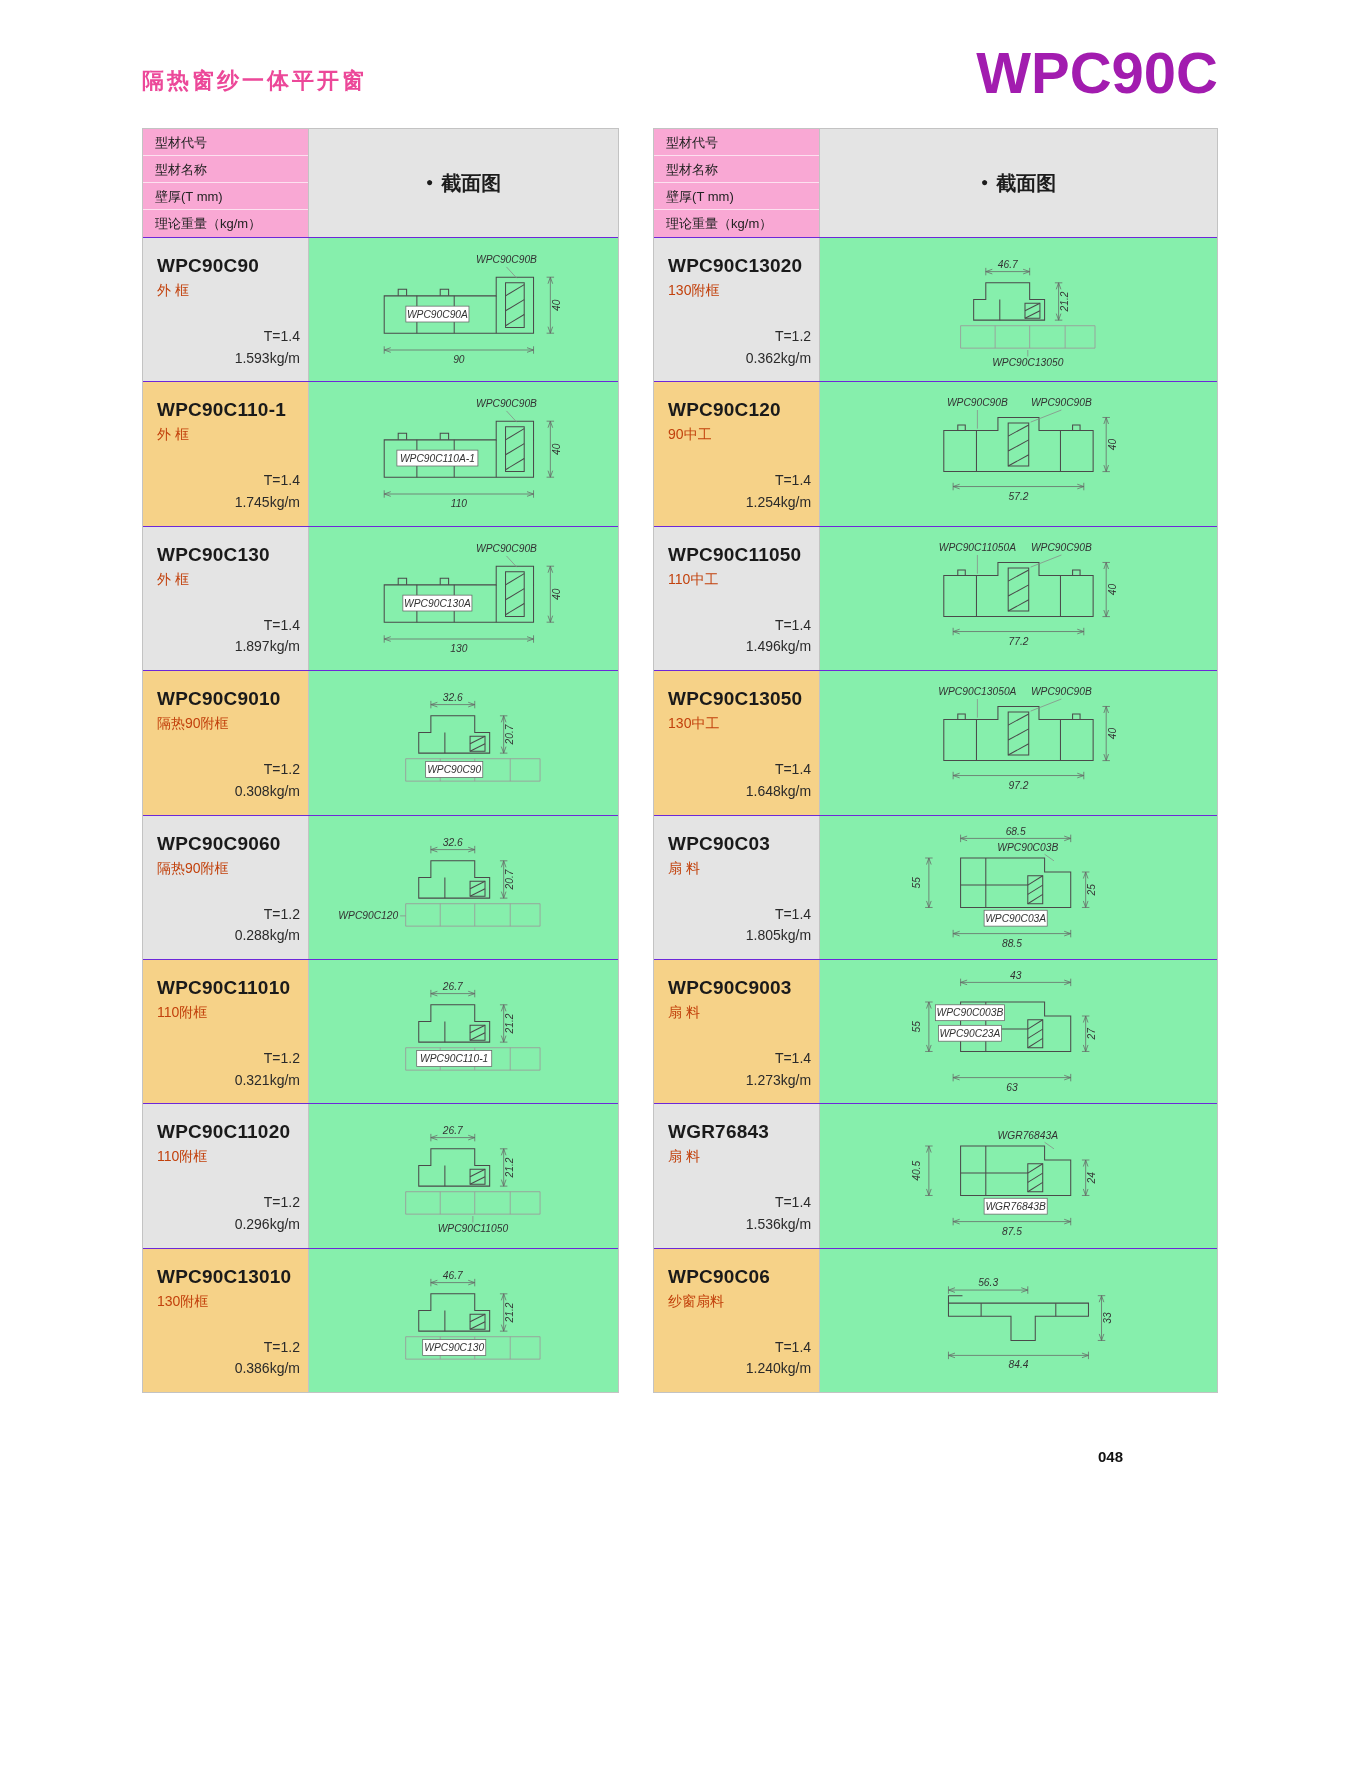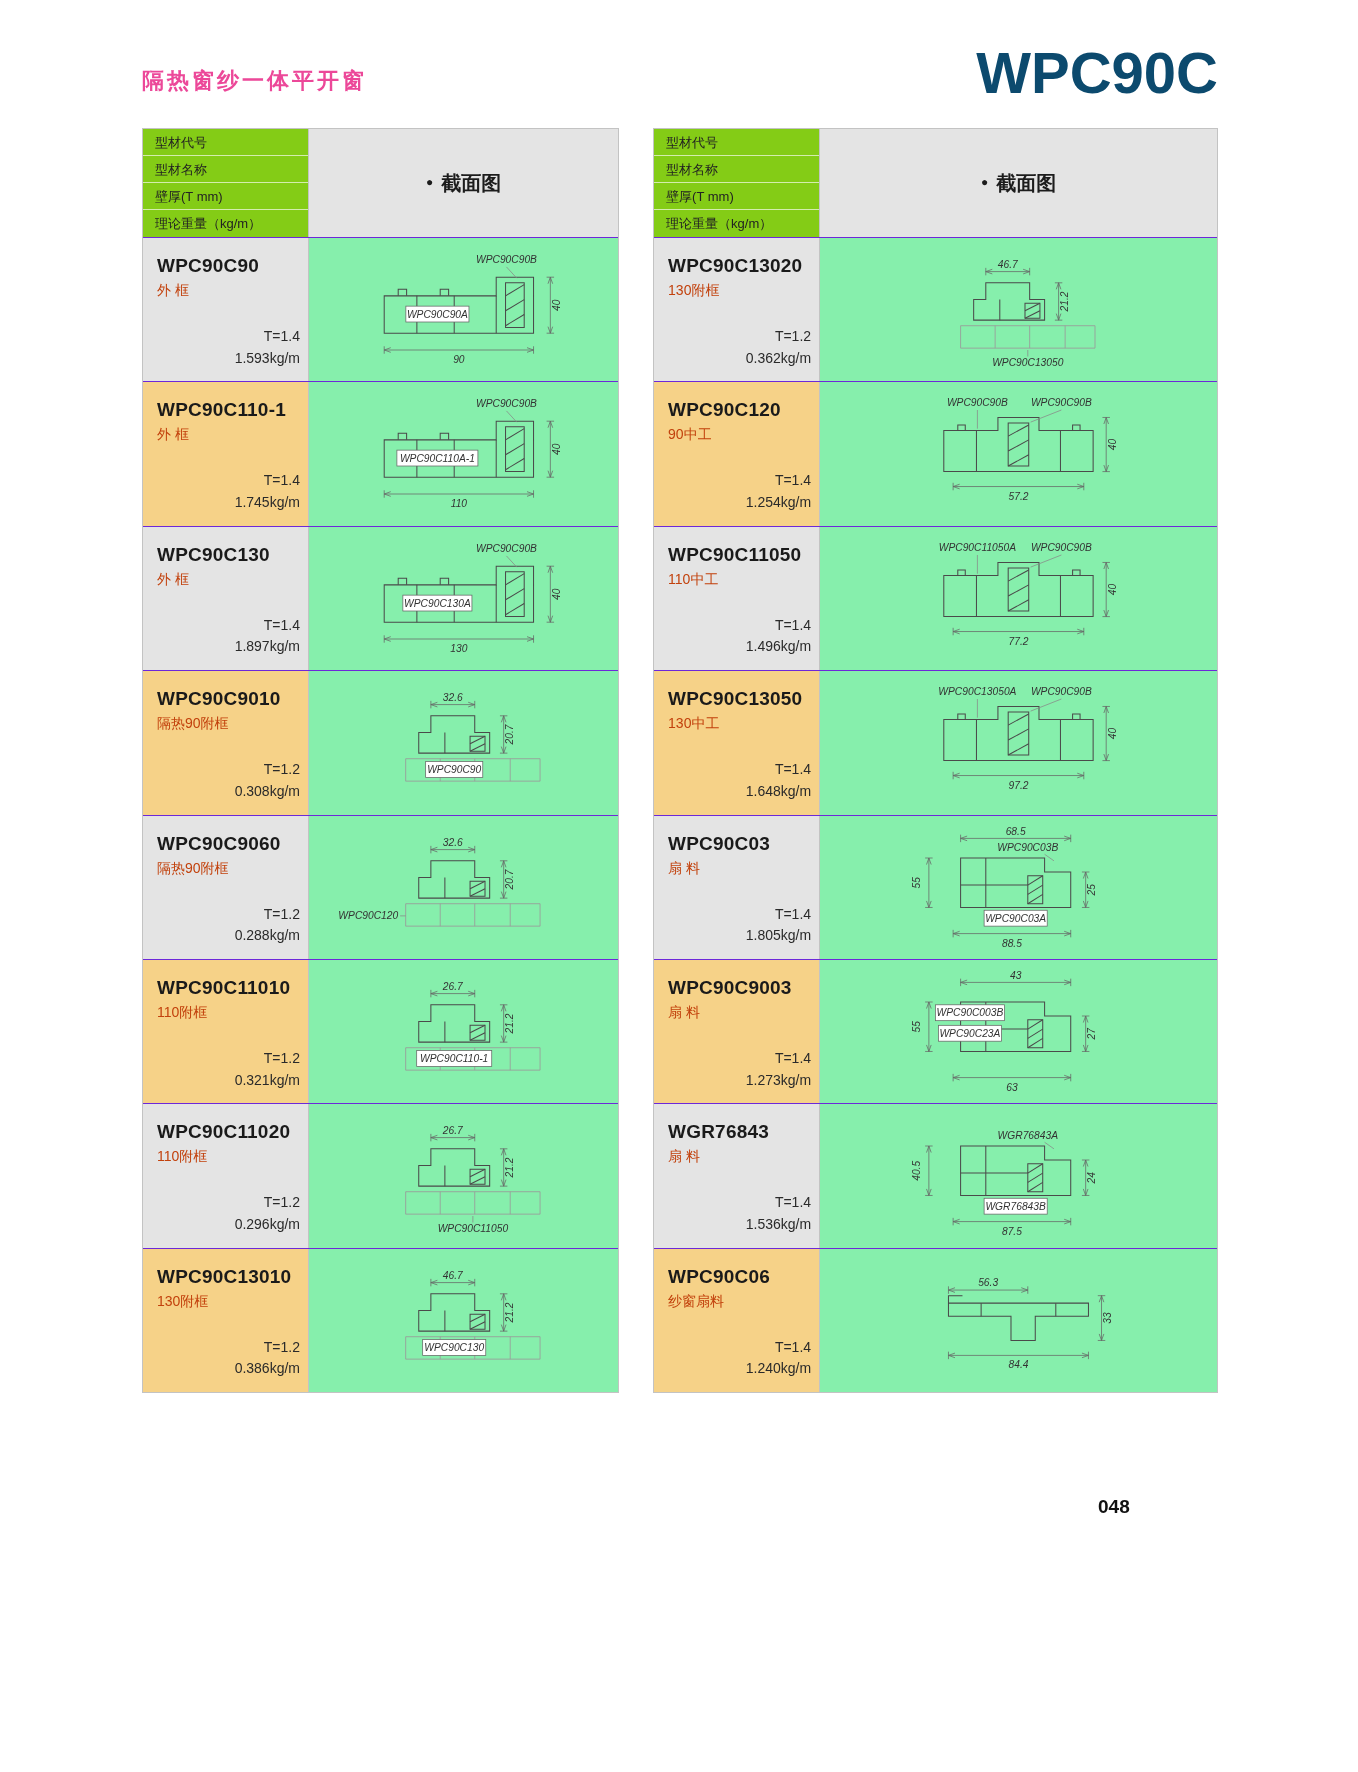--- a/index.html
+++ b/index.html
@@ -1,47 +1,47 @@
 <!DOCTYPE html>
 <html><head>
 <meta charset="utf-8">
 <style>
   *{margin:0;padding:0;box-sizing:border-box;}
   html,body{background:#fff;}
   body{width:1358px;height:1772px;position:relative;font-family:"Liberation Sans","DejaVu Sans",sans-serif;color:#222;}
   .page{position:absolute;inset:0;padding:44px 140px 0 142px;}
   .page-header{display:flex;justify-content:space-between;align-items:flex-start;}
   .page-title{font-size:22px;font-weight:700;letter-spacing:3px;padding-top:22px;color:#ec4899;}
-  .page-model{font-size:58px;font-weight:700;line-height:1;color:#0c4a6e;}
+  .page-model{font-size:58px;font-weight:700;line-height:1;color:#a21caf;}
   .columns{display:flex;gap:34px;margin-top:26px;}
   .pcol{border:1px solid #c3c3c3;}
   .pcol.left{width:478px;}
   .pcol.right{width:566px;}
   .thead{display:flex;}
   .thead-fields{width:166px;border-right:1px solid #c3c3c3;}
-  .tf{height:27px;line-height:27px;padding-left:12px;font-size:13px;background:#84cc16;border-bottom:1px solid rgba(255,255,255,0.65);color:#222;}
+  .tf{height:27px;line-height:27px;padding-left:12px;font-size:13px;background:#f9a8d4;border-bottom:1px solid rgba(255,255,255,0.65);color:#222;}
   .tf:last-child{border-bottom:none;}
   .thead-section{flex:1;background:#e4e4e4;display:flex;align-items:center;justify-content:center;font-size:20px;font-weight:700;gap:8px;color:#1c1c1c;}
   .bullet{font-size:12px;position:relative;top:-1px;}
   .prow{display:flex;border-top:1px solid #6d28d9;min-height:144px;}
   .info{width:166px;border-right:1px solid #c3c3c3;padding:17px 8px 12px 14px;display:flex;flex-direction:column;}
   .tone-gray .info{background:#e4e4e4;}
   .tone-tan .info{background:#f6d288;}
   .code{font-size:19px;font-weight:700;color:#1a1a1a;letter-spacing:0.2px;}
   .pname{font-size:14px;margin-top:5px;color:#c2410c;}
   .meta{margin-top:26px;font-size:14px;line-height:1.55;color:#2a2a2a;text-align:right;}
   .draw{flex:1;display:flex;align-items:flex-start;justify-content:center;background:#86efac;overflow:hidden;font-style:italic;}
   svg.dwg{width:100%;height:140px;}
   .shape{fill:none;stroke:#4a4a4a;stroke-width:1.1;}
   .shape-light{fill:none;stroke:#9a9a9a;stroke-width:0.9;}
   svg.dwg line{stroke:#666;stroke-width:0.8;}
   svg.dwg line.leader{stroke:#888;}
   svg.dwg text{font-size:11px;fill:#333;font-family:"Liberation Sans","DejaVu Sans",sans-serif;}
   .lblbox{fill:#fff;stroke:#666;stroke-width:0.8;}
-  .page-number{position:absolute;left:1098px;top:1496px;font-size:19px;font-weight:700;color:#111;}
+  .page-number{position:absolute;left:1098px;top:1448px;font-size:15px;font-weight:700;color:#111;}
 </style>
 </head>
 <body>
 
 <div class="page">
 
   <header class="page-header">
     <h1 class="page-title">隔热窗纱一体平开窗</h1>
     <div class="page-model">WPC90C</div>
   </header>

